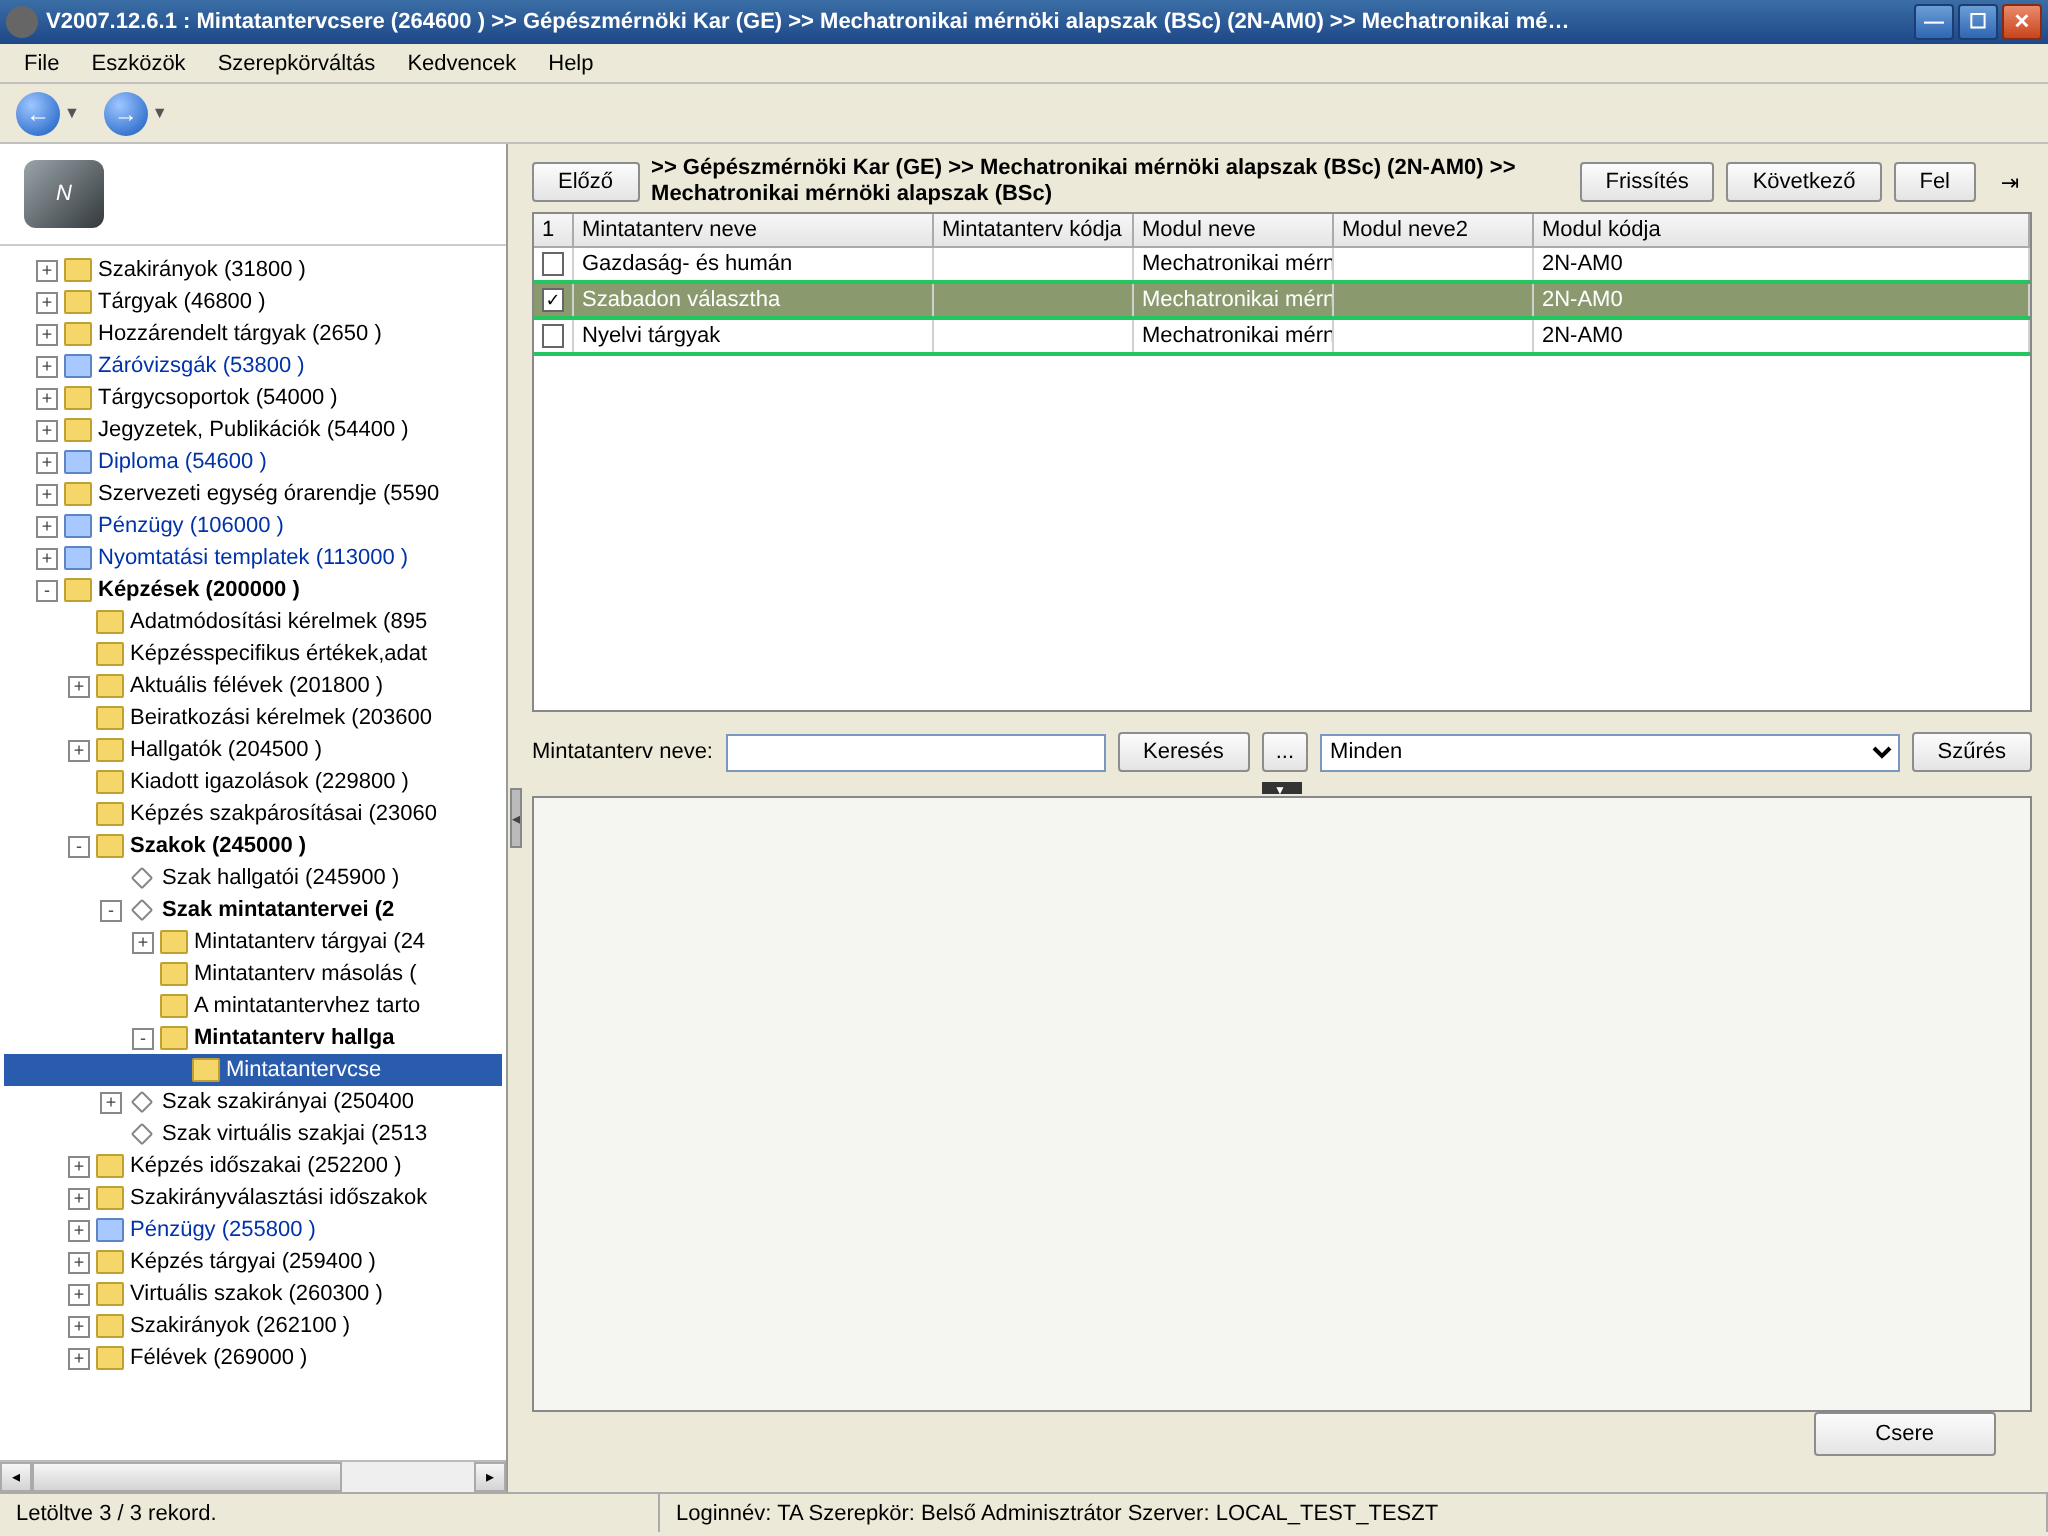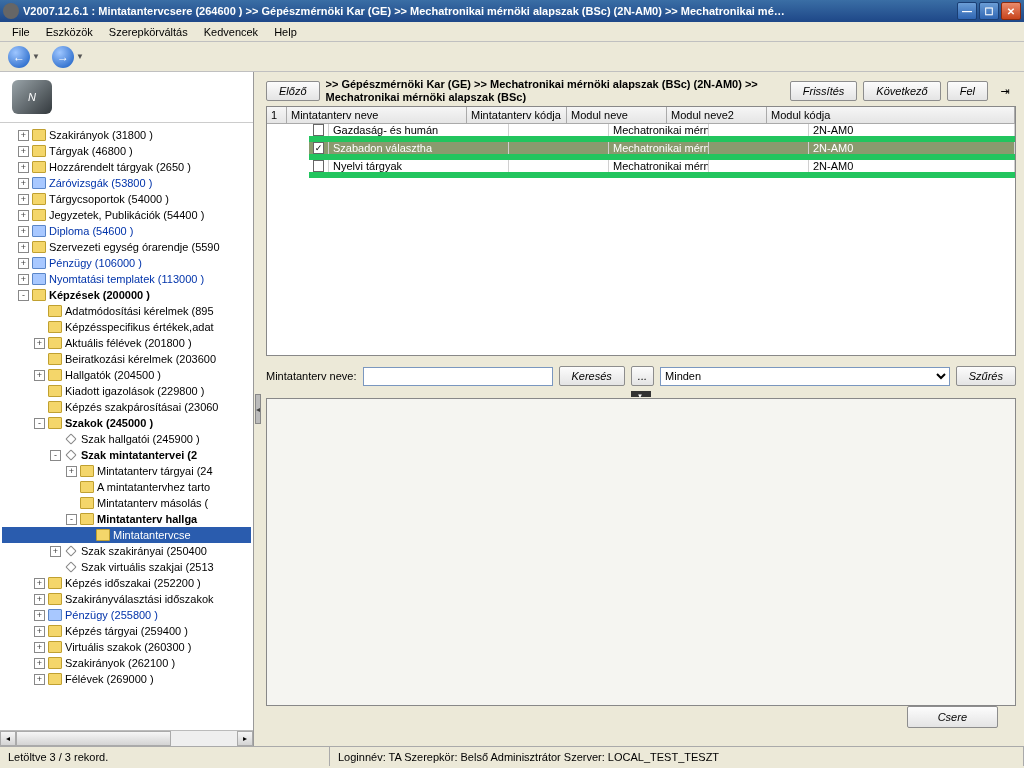--- a/index.html
+++ b/index.html
@@ -46,28 +46,28 @@
 .hscroll .sbtn{ width:16px; background:linear-gradient(#f6f6f6,#d4d4d4); border:1px solid #aaa; display:flex; align-items:center; justify-content:center; font-size:8px; cursor:pointer;}
 .hscroll .track{flex:1; background:#efefef;}
 .hscroll .thumb{ width:70%; height:100%; background:linear-gradient(#f6f6f6,#d4d4d4); border:1px solid #aaa;}
 
 .splitter { width: 8px; background:#ece9d8; display:flex; align-items:center; justify-content:center; cursor:ew-resize;}
 .splitter .grip { width:6px; height:30px; background:#bbb; border:1px solid #888; display:flex; align-items:center; justify-content:center; font-size:8px; color:#444;}
 
 .content { flex:1; display:flex; flex-direction:column; padding: 4px 8px 4px 4px; }
 
 .top-bar { display:flex; align-items:center; gap:6px; height:30px; }
-.btn { background: linear-gradient(#fcfcfc,#e4e4e4); border:1px solid #8d8d8d; padding:3px 12px; cursor:pointer; border-radius:2px;font-style:italic; }
+.btn { background: linear-gradient(#fcfcfc,#e4e4e4); border:1px solid #8d8d8d; padding:3px 12px; cursor:pointer; border-radius:2px; }
 .breadcrumb-box { flex:1; font-size:11px; line-height:13px; font-weight:bold; overflow:hidden; max-height:26px; }
 .pin-btn { width:22px; height:22px; display:flex; align-items:center; justify-content:center; cursor:pointer; }
 
 .grid { border:1px solid #888; background:#fff; min-height: 250px; }
 .grid-head { display:flex; background:linear-gradient(#f6f6f6,#e5e5e5); border-bottom:1px solid #aaa; }
 .grid-head .gh { border-right:1px solid #aaa; padding:2px 4px; overflow:hidden; white-space:nowrap; cursor:pointer;}
-.grid-row { display:flex; border-bottom:6px solid #22c55e; height:18px; align-items:center;margin-left:42px; }
+.grid-row { display:flex; border-bottom:2px solid #22c55e; height:18px; align-items:center; }
 .grid-row .gc { border-right:1px solid #d0d0d0; padding:0 4px; overflow:hidden; white-space:nowrap; height:100%; display:flex; align-items:center;}
 .grid-row.sel { background:#8a9a6e; color:#fff; }
 .grid-row .chk { width:12px; height:12px; border:1px solid #666; background:#fff; display:flex; align-items:center; justify-content:center; font-size:9px; color:#000;}
 
 .c-chk{width:20px;justify-content:center;}
 .c-n1{width:180px}.c-n2{width:100px}.c-n3{width:100px}.c-n4{width:100px}.c-n5{flex:1}
 
 .filter-row { display:flex; align-items:center; gap:6px; height:28px; margin-top:6px; }
 .filter-row input[type=text]{ border:1px solid #7a97bf; height:19px; padding:0 3px; background:#fff;}
 .filter-row select{ border:1px solid #7a97bf; height:19px; flex:1; background:#fff;}
@@ -233,26 +233,26 @@
           <span class="lbl">Szak mintatantervei (2</span>
         </div>
         <div class="tree-row in4">
           <div class="exp">+</div>
           <div class="ico"></div>
           <span class="lbl">Mintatanterv tárgyai (24</span>
         </div>
         <div class="tree-row in4">
           <div class="exp none"></div>
           <div class="ico"></div>
+          <span class="lbl">Mintatanterv másolás (</span>
+        </div>
+        <div class="tree-row in4">
+          <div class="exp none"></div>
+          <div class="ico"></div>
           <span class="lbl">A mintatantervhez tarto</span>
-        </div>
-        <div class="tree-row in4">
-          <div class="exp none"></div>
-          <div class="ico"></div>
-          <span class="lbl">Mintatanterv másolás (</span>
         </div>
         <div class="tree-row in4 bold">
           <div class="exp">-</div>
           <div class="ico"></div>
           <span class="lbl">Mintatanterv hallga</span>
         </div>
         <div class="tree-row in5 selected">
           <div class="exp none"></div>
           <div class="ico"></div>
           <span class="lbl">Mintatantervcse</span>

